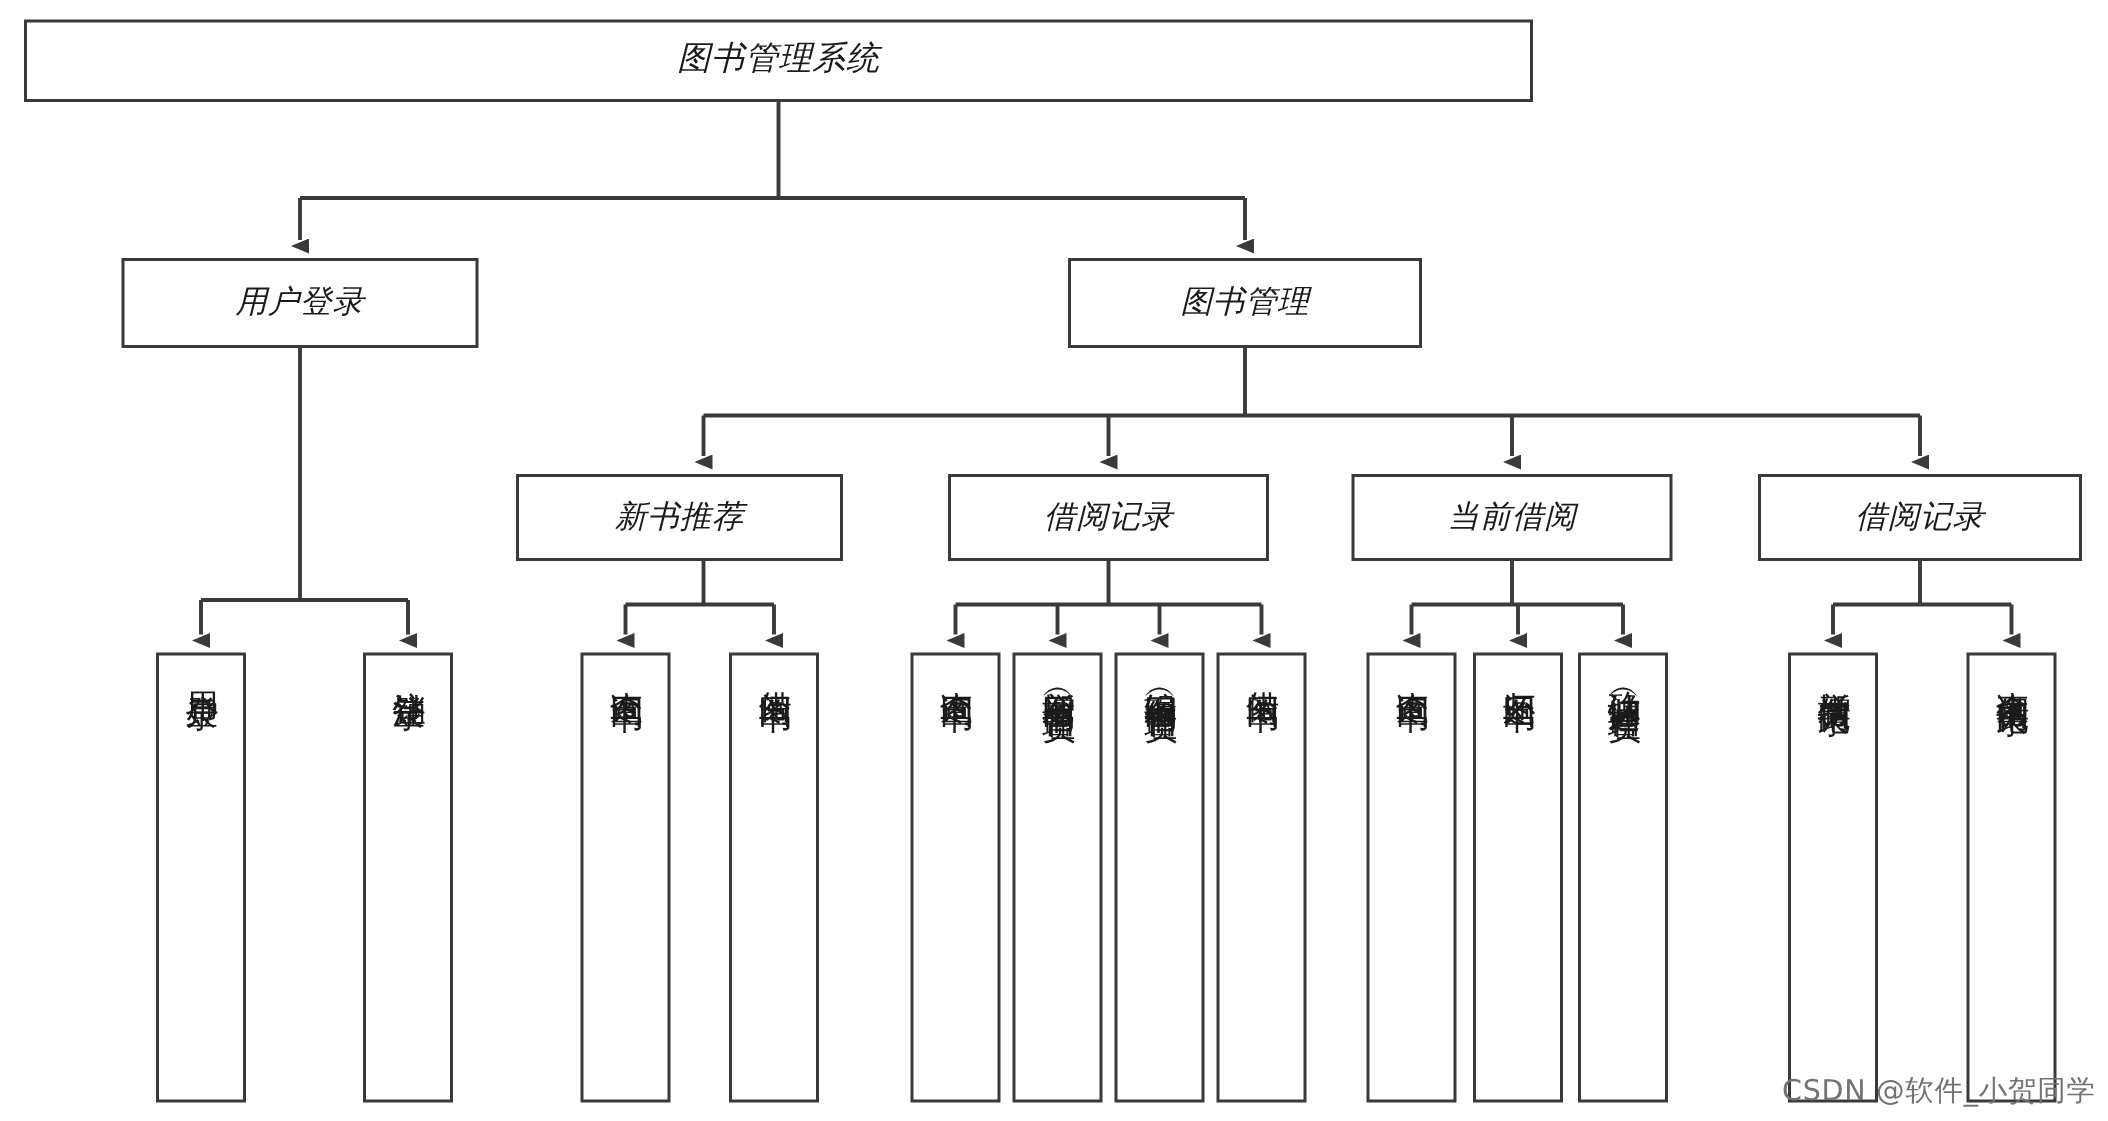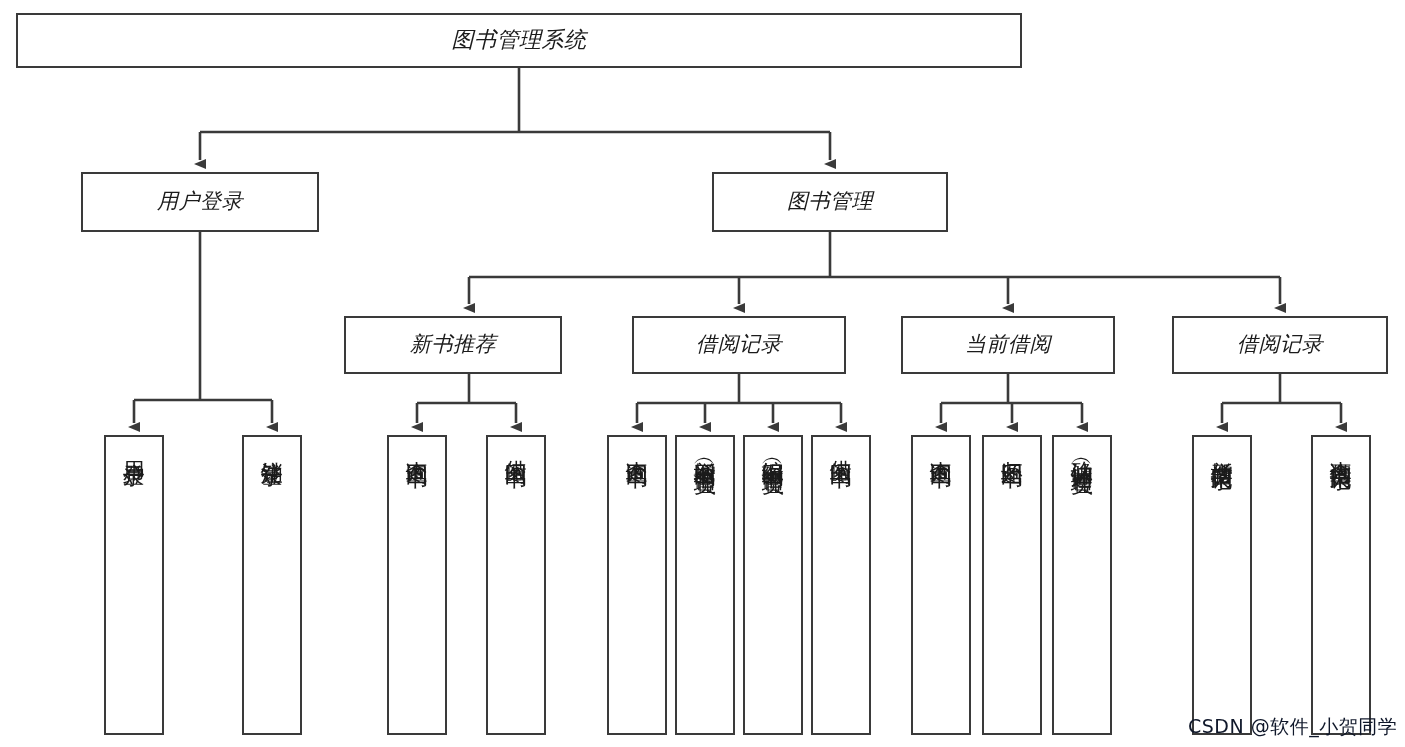--- a/index.html
+++ b/index.html
@@ -64,21 +64,21 @@
     line-height: 1.16;
     letter-spacing: 2px;
     white-space: normal;
     max-height: 292px;
   }
   .node.v.tall .label {
     max-height: 296px;
   }
   .watermark {
     position: absolute;
-    color: #0f172a;
+    color: #737373;
     font-size: 19px;
     white-space: nowrap;
     z-index: 3;
     letter-spacing: 0.5px;
   }
 </style>
 </head>
 <body>
 
 <div id="canvas">

